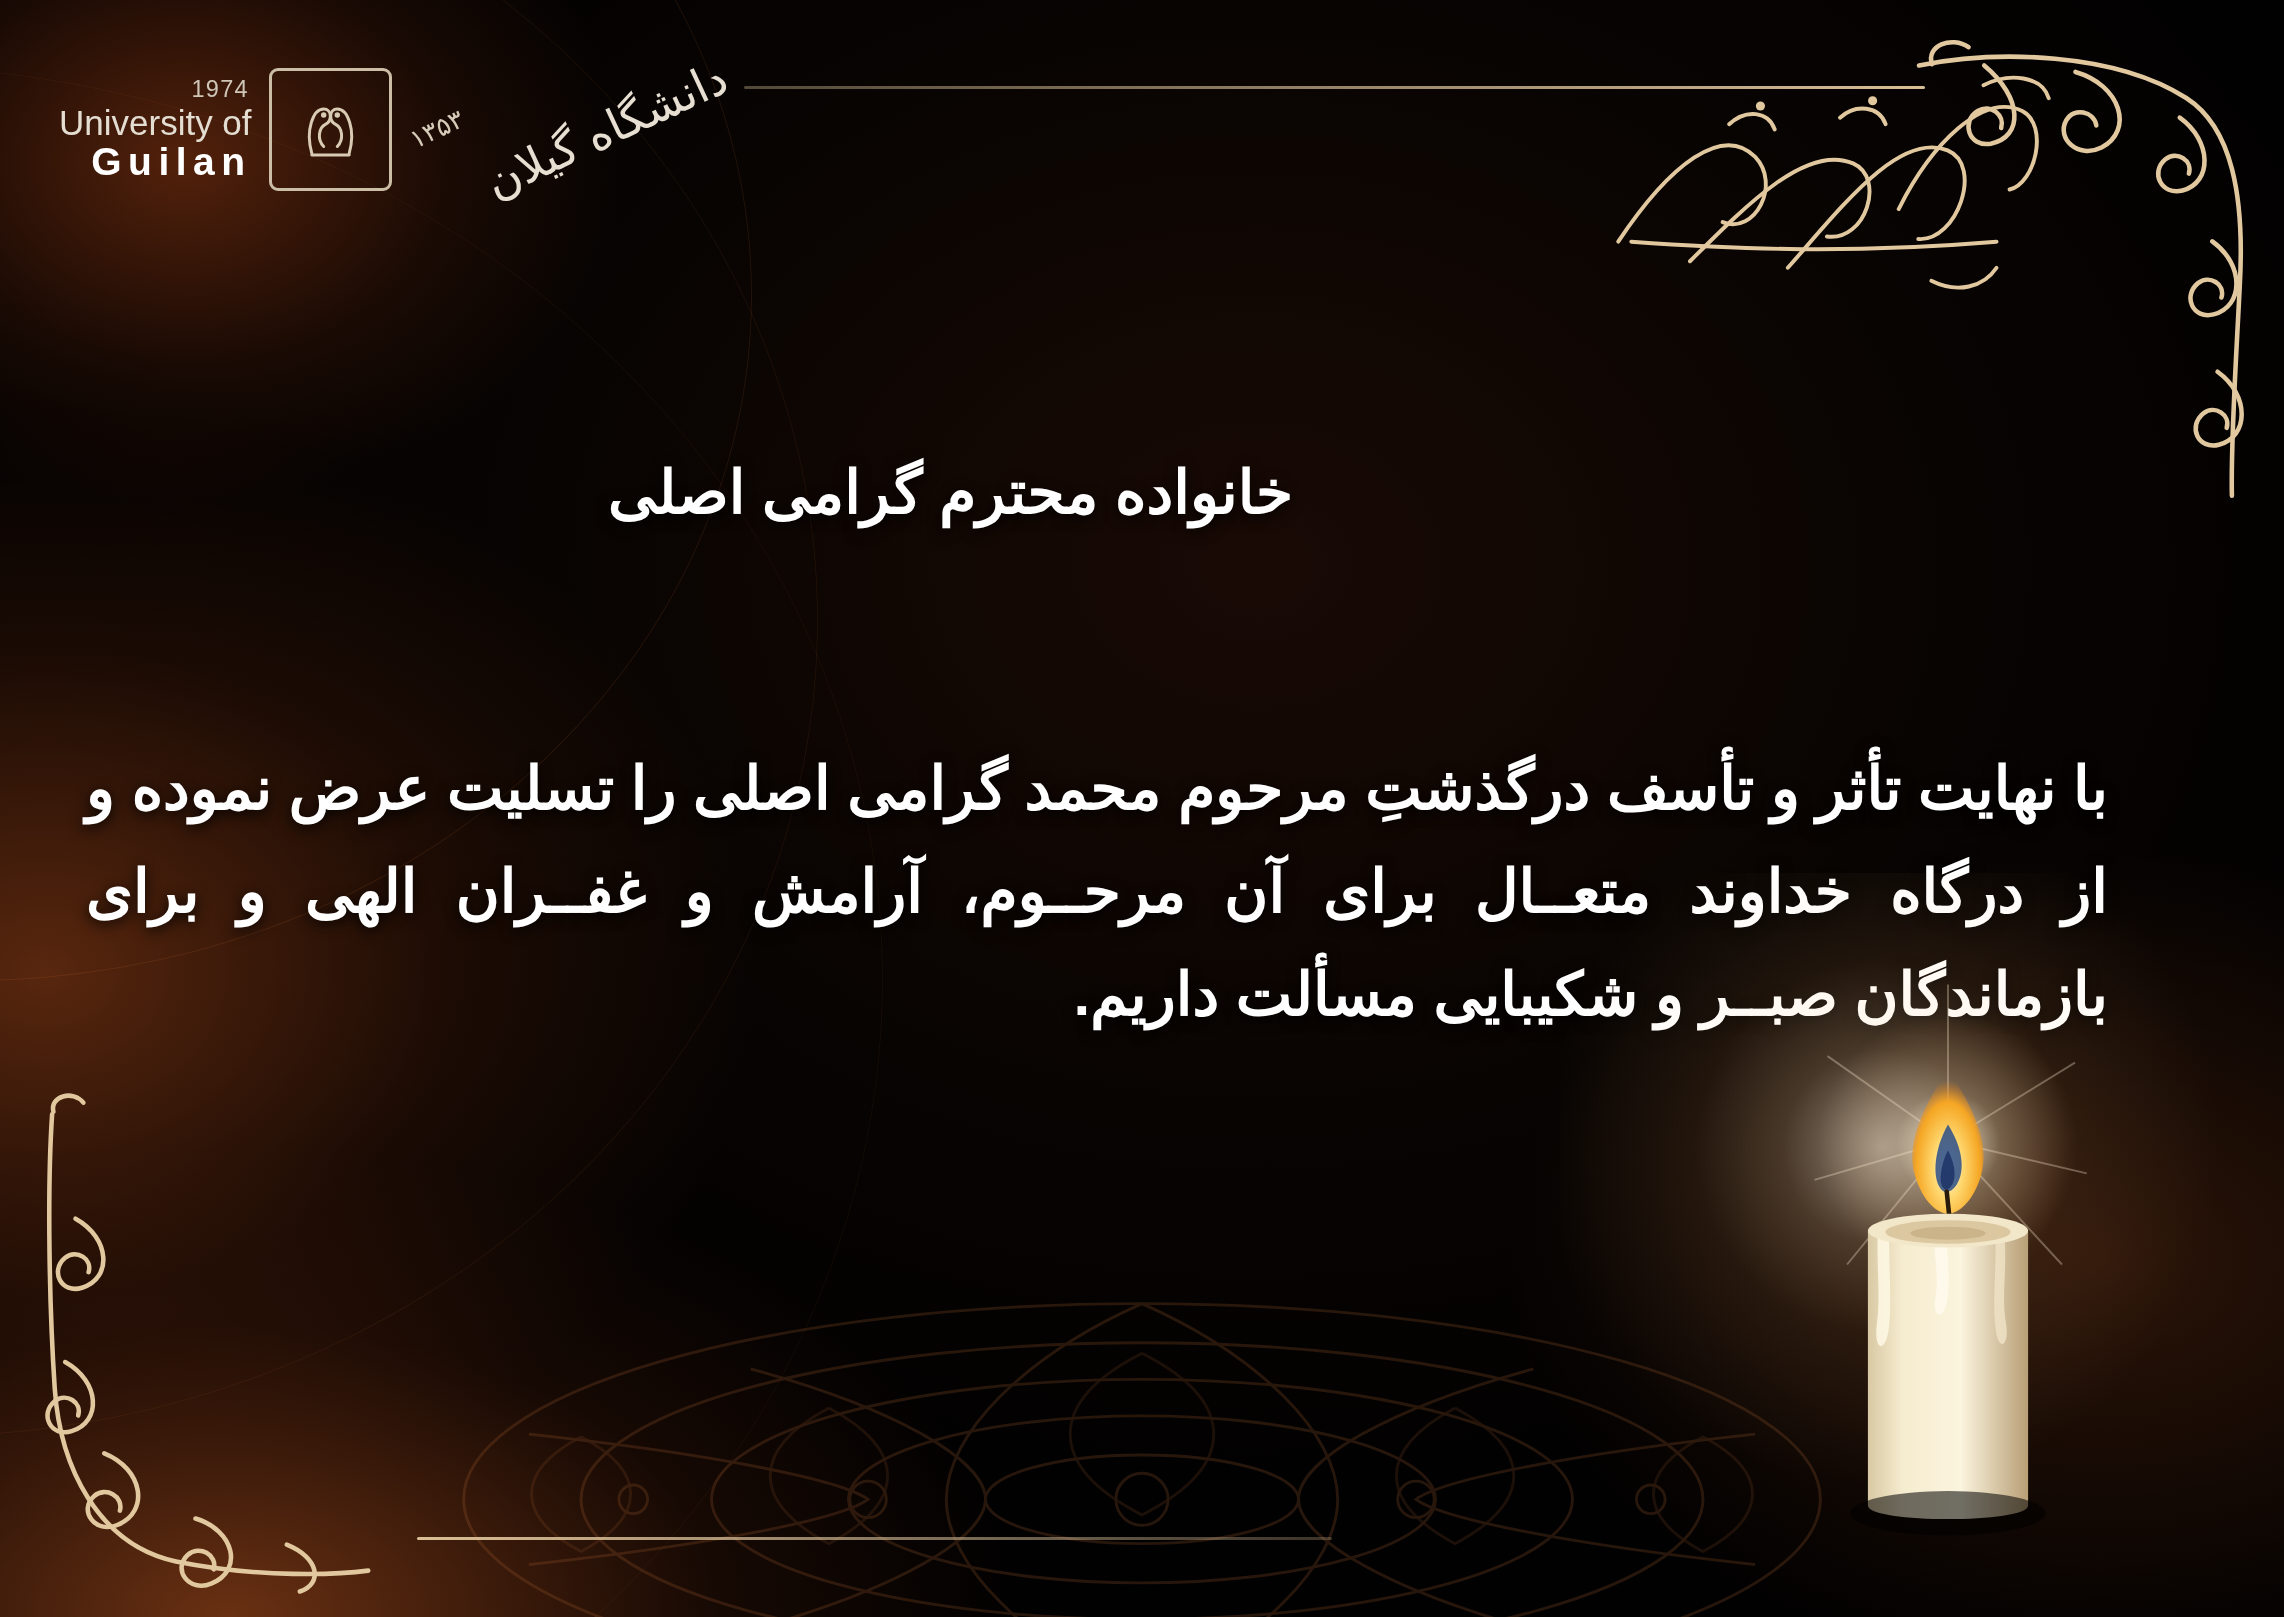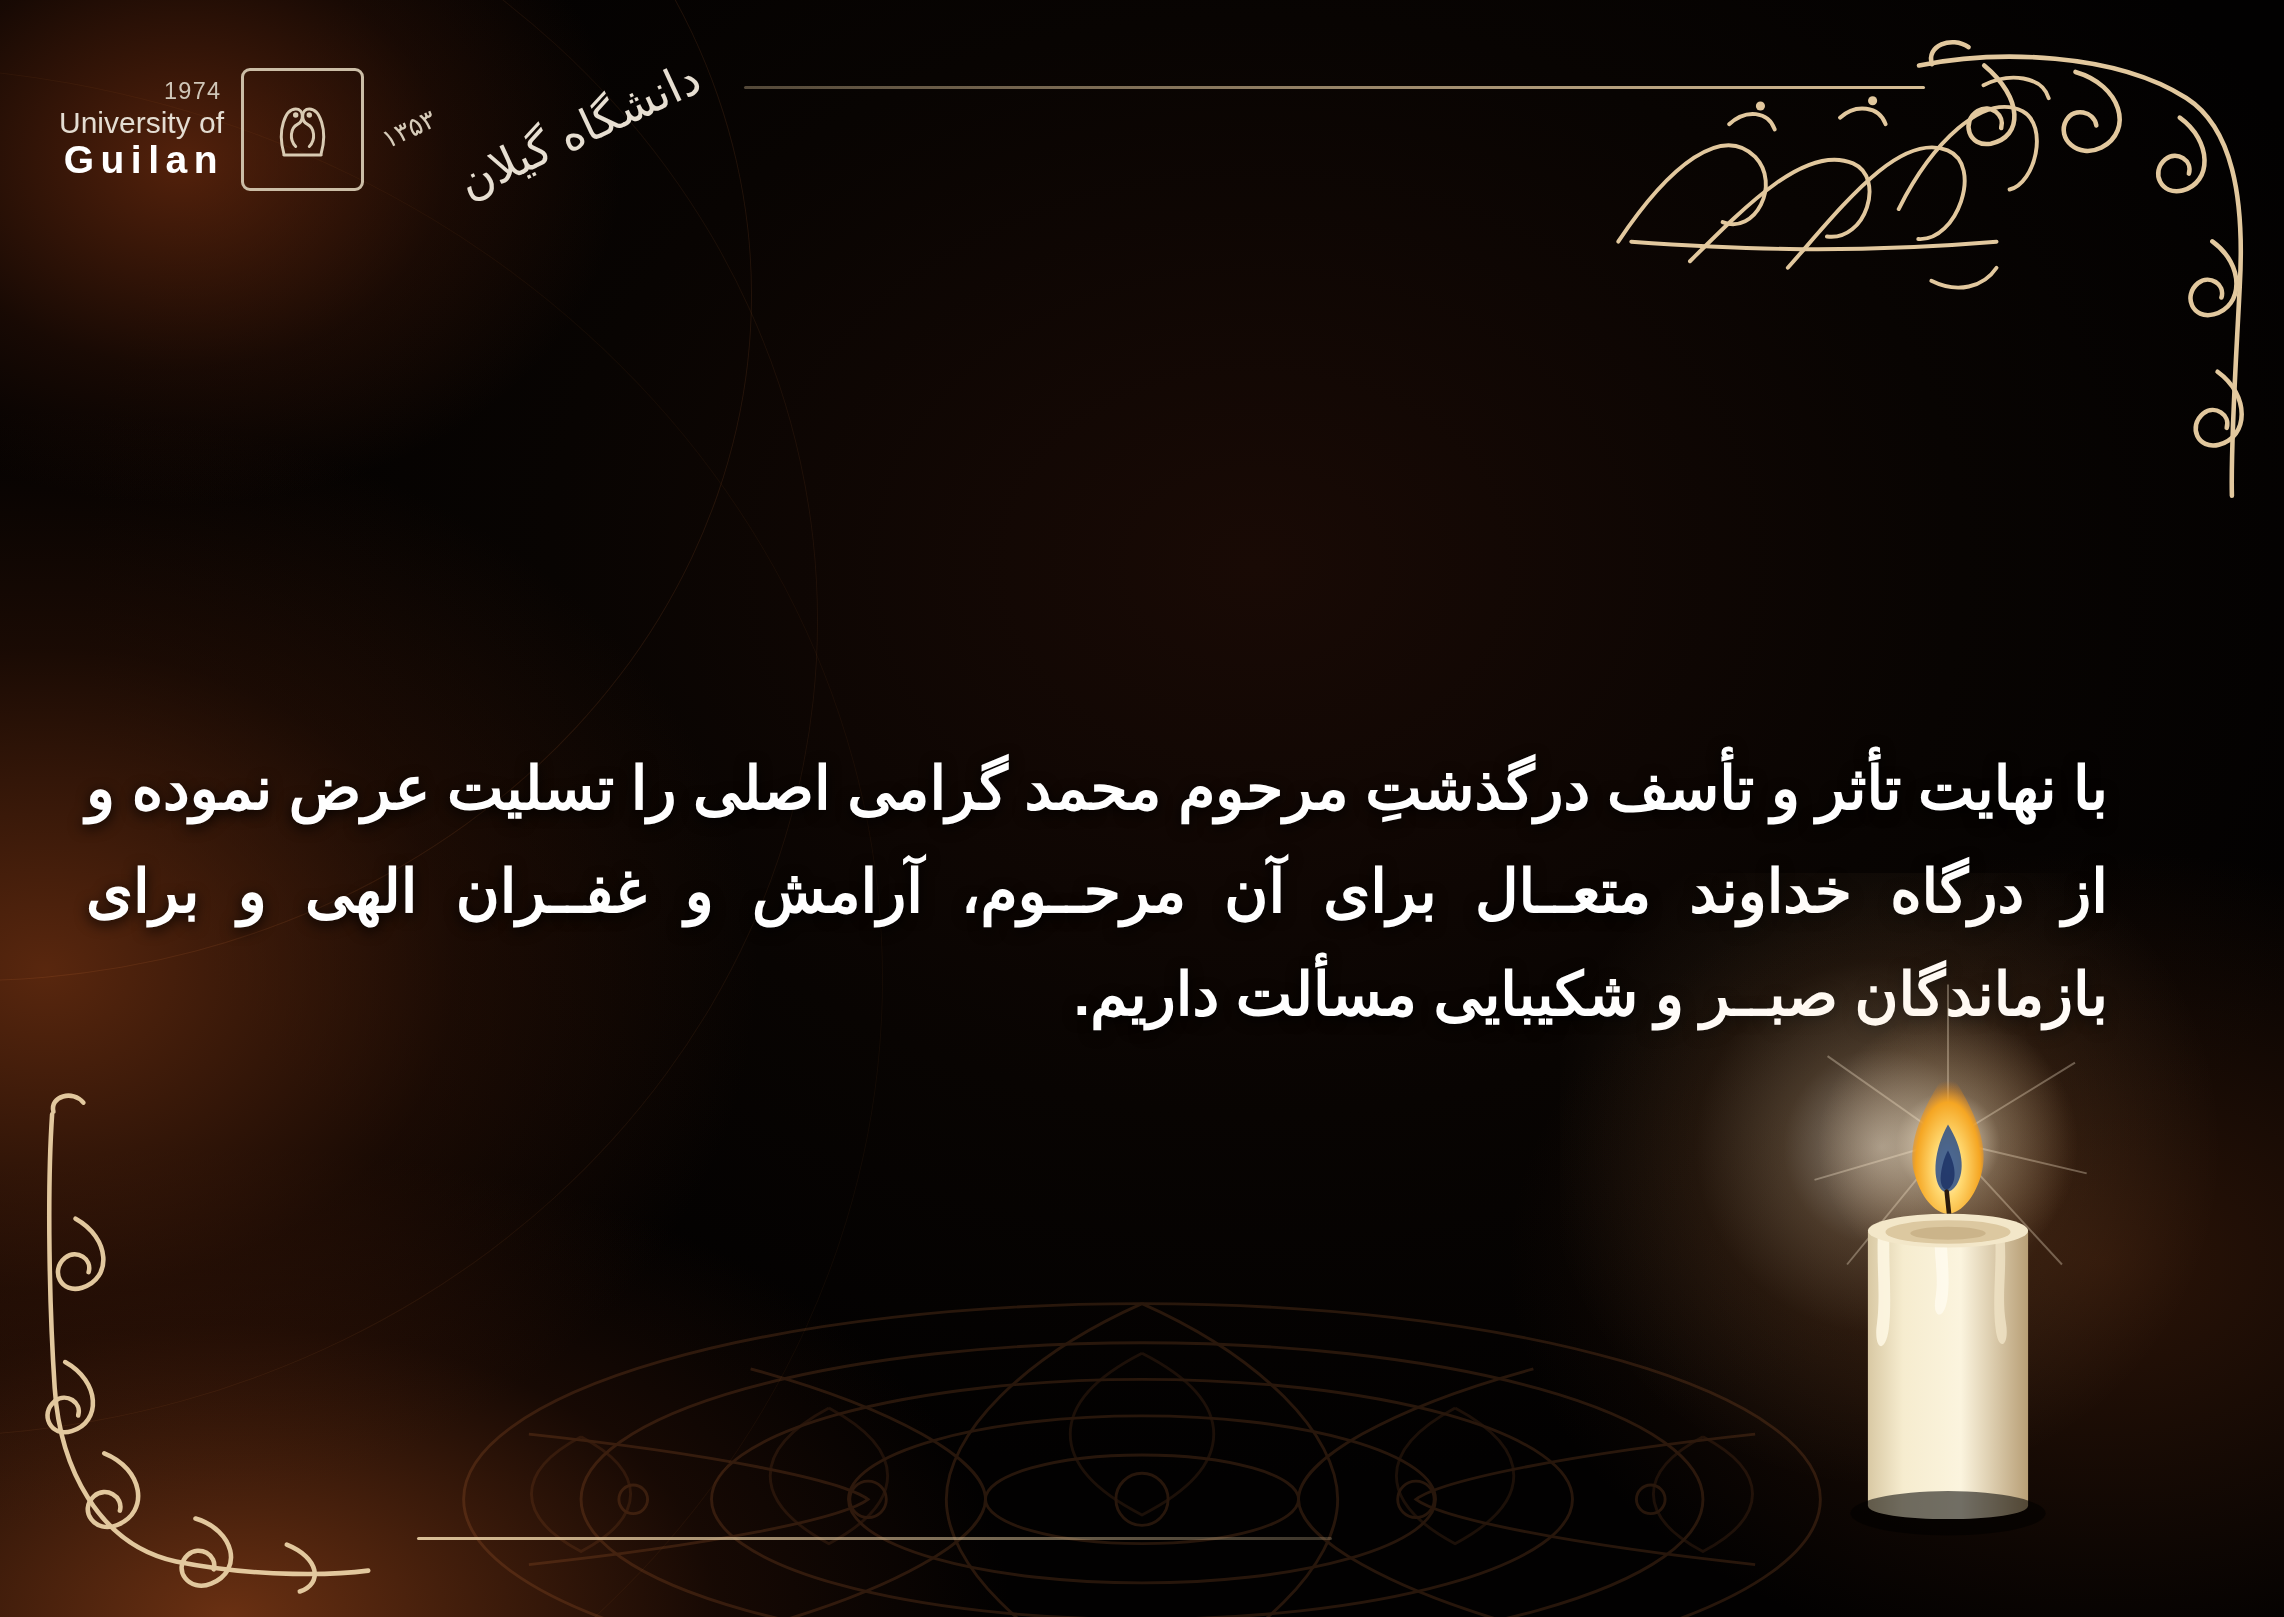--- a/index.html
+++ b/index.html
@@ -80,21 +80,21 @@
     line-height: 1;
   }
   .logo-en .year {
     font-size: 23.5px;
     letter-spacing: 1.3px;
     color: #cfc6b8;
     margin-bottom: 3.9px;
     margin-right: 2.6px;
   }
   .logo-en .uni {
-    font-size: 30px;
+    font-size: 35px;
     font-weight: 400;
     color: #e4ddd2;
   }
   .logo-en .guilan {
     font-size: 39px;
     font-weight: 700;
     letter-spacing: 6.5px;
     color: #ffffff;
     margin-top: 2px;
   }
@@ -303,20 +303,21 @@
       <path d="M60 40 C 52 160, 56 340, 64 460 C 72 580, 130 700, 250 726 C 380 752, 500 746, 545 740"></path>
       <path d="M96 200 C 150 230, 152 292, 106 306 C 74 316, 56 280, 80 260 C 98 246, 122 262, 116 282"></path>
       <path d="M80 420 C 134 450, 136 512, 90 526 C 58 536, 40 500, 64 480 C 82 466, 106 482, 100 502"></path>
       <path d="M140 560 C 200 584, 210 650, 160 670 C 126 684, 100 648, 124 626 C 142 610, 170 626, 164 648"></path>
       <path d="M280 660 C 340 678, 354 740, 304 760 C 270 774, 244 738, 268 716 C 286 700, 314 716, 308 738"></path>
       <path d="M420 700 C 470 720, 476 760, 440 772"></path>
       <path d="M62 36 C 56 12, 92 2, 108 22"></path>
     </g>
   </svg>
 
+  <div class="salutation">خانواده محترم گرامی اصلی</div>
   <div class="body-text">با نهایت تأثر و تأسف درگذشتِ مرحوم محمد گرامی اصلی را تسلیت عرض نموده و از درگاه خداوند متعــال برای آن مرحــوم، آرامش و غفــران الهی و برای بازماندگان صبــر و شکیبایی مسألت داریم.</div>
 
   <div class="candle-glow"></div>
   <svg class="candle" viewBox="0 0 430 860">
     <defs>
       <linearGradient id="waxg" x1="0" y1="0" x2="1" y2="0">
         <stop offset="0%" stop-color="#d9c9a4"></stop>
         <stop offset="22%" stop-color="#f6eccf"></stop>
         <stop offset="58%" stop-color="#fbf4de"></stop>
         <stop offset="100%" stop-color="#b89f76"></stop>

